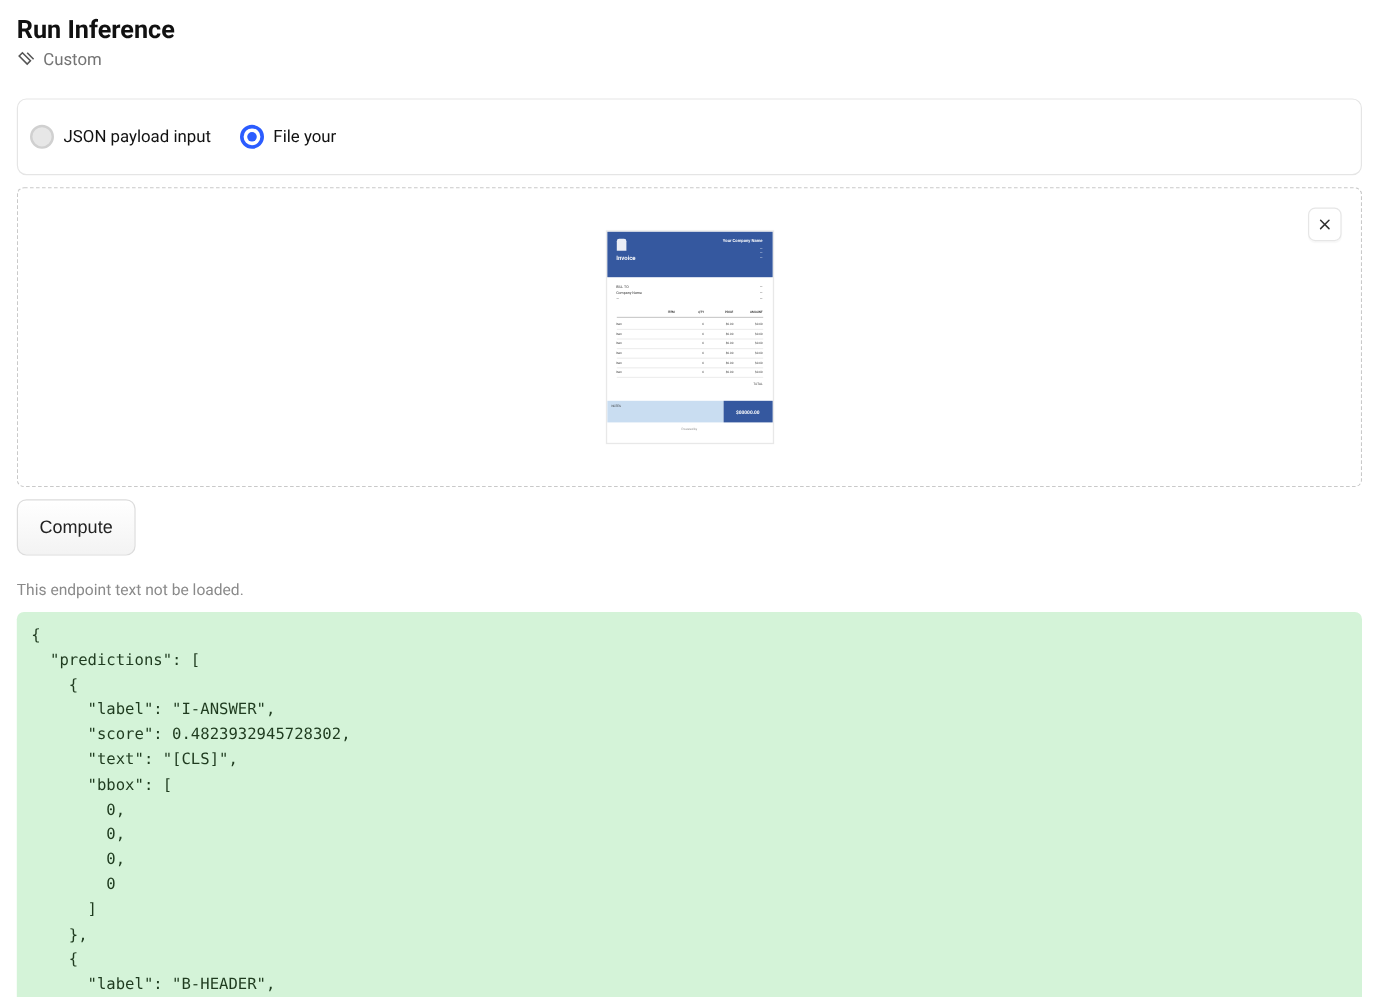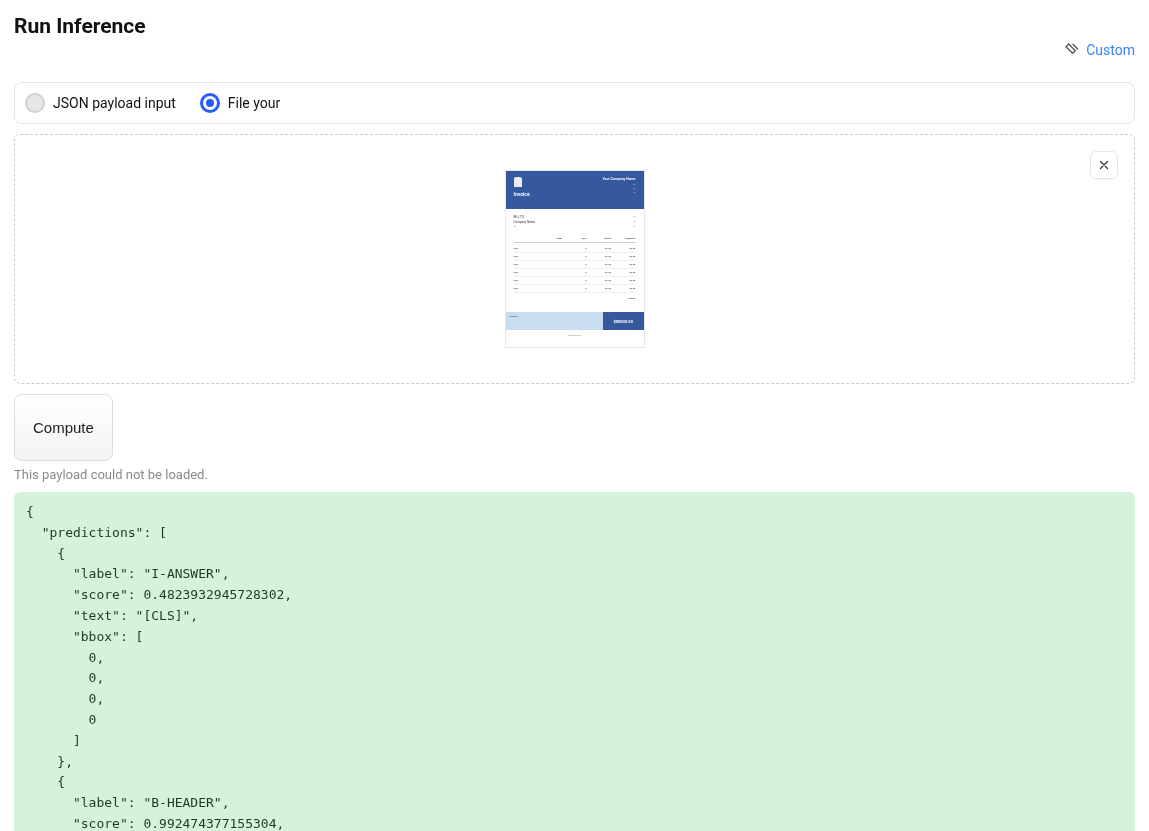--- a/index.html
+++ b/index.html
@@ -11,30 +11,29 @@
     }
     .title {
       font-size: 21px;
       font-weight: 700;
       margin-bottom: 4px;
     }
     .subtitle-row {
       display: flex;
       align-items: center;
       gap: 6px;
-      color: #3b82f6;
+      color: #737373;
       font-size: 14px;
       margin-bottom: 10px;
-      justify-content: flex-end;
     }
     .subtitle-row .icon { width: 16px; height: 16px; color: #555; }
     .choice-bar {
       border: 1px solid #e5e5e5;
       border-radius: 8px;
-      padding: 10px 10px;
+      padding: 21px 10px;
       display: flex;
       align-items: center;
       gap: 24px;
       font-size: 14px;
       margin-bottom: 10px;
       margin-top: 24px;
     }
     .radio {
       display: flex;
       align-items: center;
@@ -123,28 +122,28 @@
     .inv-row { display:flex; justify-content:space-between; padding:2px 0; border-bottom:1px solid #eee; font-size:2.5px;}
     .inv-row span:first-child { flex:2; text-align:left; }
     .inv-row span { flex:1; text-align:right; }
     .inv-totals { margin-top:4px; display:flex; flex-direction:column; align-items:flex-end; gap:1px; font-size:2.5px;}
     .inv-total-bar { display:flex; height:18px; margin-top:6px; }
     .inv-total-left { flex: 2.2; background:#c9ddf1; padding:3px 4px; font-size:2.5px; color:#333;}
     .inv-total-right { flex: 1; background:#35589f; color:#fff; display:flex; align-items:center; justify-content:center; font-weight:700; font-size:4px;}
     .inv-footer { text-align:center; font-size:2.5px; color:#888; padding:4px 0 2px;}
     .compute-btn {
       display: inline-block;
-      padding: 24px 18px;
+      padding: 14px 18px;
       font-size: 15px;
       border: 1px solid #dcdcdc;
       border-radius: 8px;
       background: linear-gradient(#ffffff, #f3f3f3);
       cursor: pointer;
       color: #222;
-      margin-bottom: 6px;
+      margin-bottom: 22px;
     }
     .status-msg {
       font-size: 13px;
       color: #8a8a8a;
       margin-bottom: 10px;
     }
     .result {
       background: #d4f3d8;
       border-radius: 6px;
       padding: 10px 12px;
@@ -265,21 +264,21 @@
     <div class="inv-total-bar">
       <div class="inv-total-left">NOTES</div>
       <div class="inv-total-right">$00000.00</div>
     </div>
     <div class="inv-footer">Powered by</div>
   </div>
 </div>
 
 <button class="compute-btn">Compute</button>
 
-<div class="status-msg">This payload could not be loaded.</div>
+<div class="status-msg">This endpoint text not be loaded.</div>
 
 <pre class="result">{
   "predictions": [
     {
       "label": "I-ANSWER",
       "score": 0.4823932945728302,
       "text": "[CLS]",
       "bbox": [
         0,
         0,

